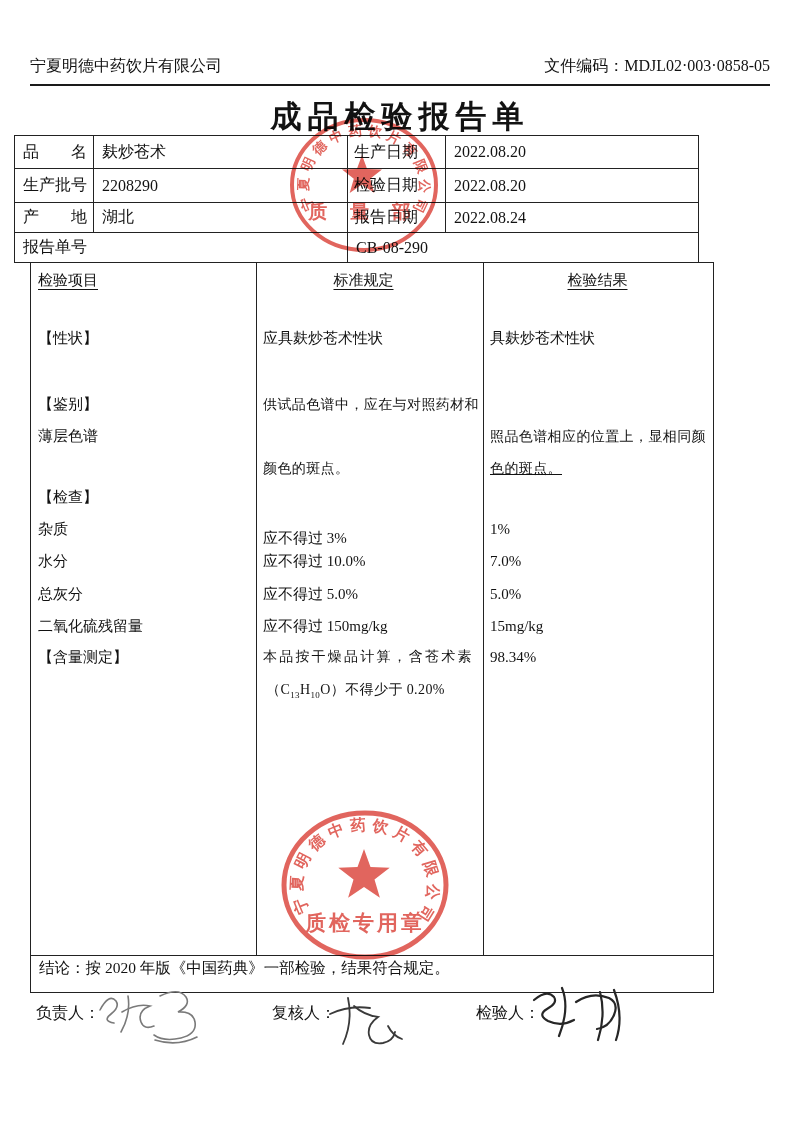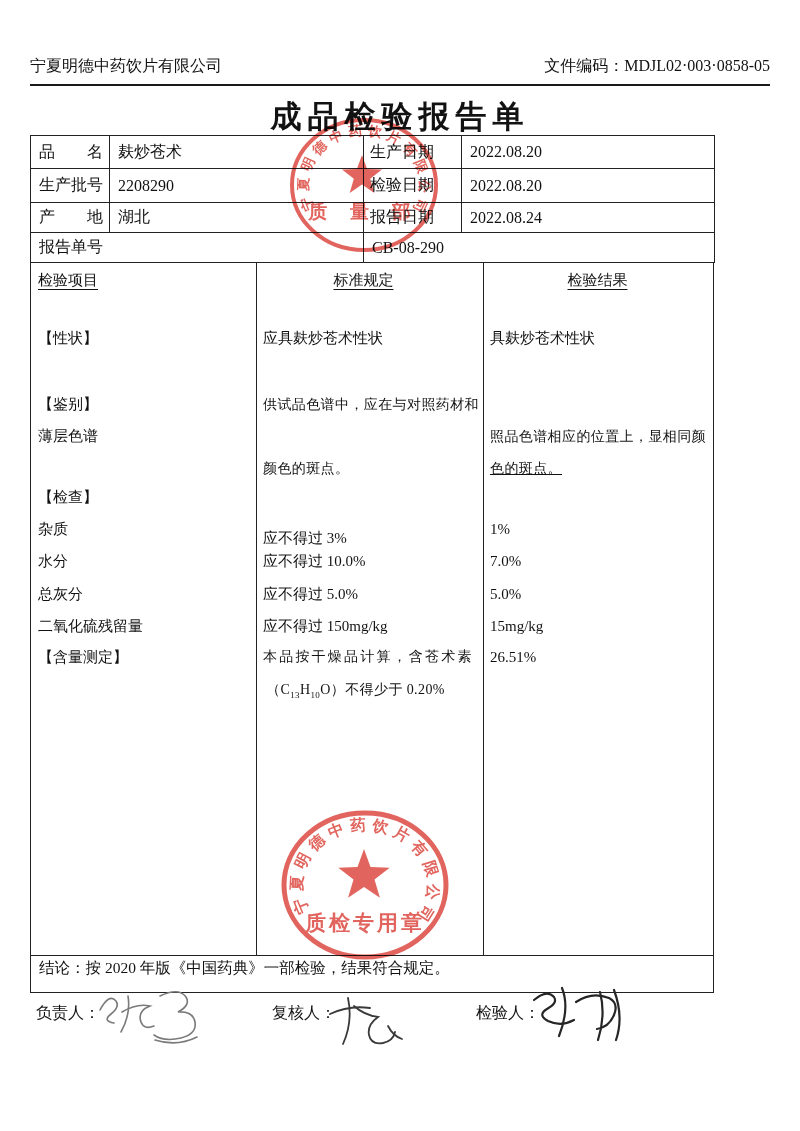--- a/index.html
+++ b/index.html
@@ -9,21 +9,21 @@
     background:#ffffff; overflow:hidden;
     font-family:"Liberation Serif","DejaVu Serif",serif; color:#121212;
   }
   .abs { position:absolute; white-space:nowrap; }
   .company { left:30px; top:56px; font-size:16px; }
   .doccode { right:30px; top:56px; font-size:16px; }
   .toprule { left:30px; top:84px; width:740px; height:2px; background:#1a1a1a; }
   .title { left:0; top:88px; width:100%; text-align:center; font-size:31px; font-weight:bold; letter-spacing:6px;margin-top:8px; }
 
   
-  table.info { position:absolute; left:30px; top:135px; width:684px; border-collapse:collapse; table-layout:fixed; font-size:16px;border-radius:9px; }
+  table.info { position:absolute; left:14px; top:135px; width:684px; border-collapse:collapse; table-layout:fixed; font-size:16px;border-radius:9px; }
   table.info td { border:1px solid #222; vertical-align:middle; padding:0 0 0 8px; overflow:hidden; }
   .jlabel { display:inline-block; width:64px; text-align:justify; text-align-last:justify; }
 
   
   .mainbox { left:30px; top:262px; width:684px; height:694px; border:1px solid #222; }
   .vline { position:absolute; top:0; width:1px; height:100%; background:#222; }
 
   .tline { position:absolute; white-space:nowrap; font-size:15px; line-height:20px; }
   .hdr { text-decoration:underline; text-underline-offset:4px; }
   .hcenter { text-align:center; }
@@ -115,21 +115,21 @@
   <div class="tline" style="left:263px; top:584px;">应不得过 5.0%</div>
   <div class="tline" style="left:490px; top:584px;">5.0%</div>
 
   <div class="tline" style="left:38px;  top:616px;">二氧化硫残留量</div>
   <div class="tline" style="left:263px; top:616px;">应不得过 150mg/kg</div>
   <div class="tline" style="left:490px; top:616px;">15mg/kg</div>
 
   <div class="tline" style="left:38px; top:647px;">【含量测定】</div>
   <div class="tline para" style="left:263px; top:647px; letter-spacing:2.2px;">本品按干燥品计算，含苍术素</div>
   <div class="tline para" style="left:266px; top:680px;"><span>（C</span><sub>13</sub><span>H</span><sub>10</sub><span>O）不得少于 0.20%</span></div>
-  <div class="tline" style="left:490px; top:647px;">26.51%</div>
+  <div class="tline" style="left:490px; top:647px;">98.34%</div>
 
   <div class="abs conclusion">结论：按 2020 年版《中国药典》一部检验，结果符合规定。</div>
 
   <div class="abs signlabel" style="left:36px;">负责人：</div>
   <div class="abs signlabel" style="left:272px;">复核人：</div>
   <div class="abs signlabel" style="left:476px;">检验人：</div>
 
   <svg class="overlay" viewBox="0 0 800 1131">
     <defs>
       <path id="arc-dept" d="M 315.5 210 A 56 50 0 1 1 412.5 210" fill="none"></path>

